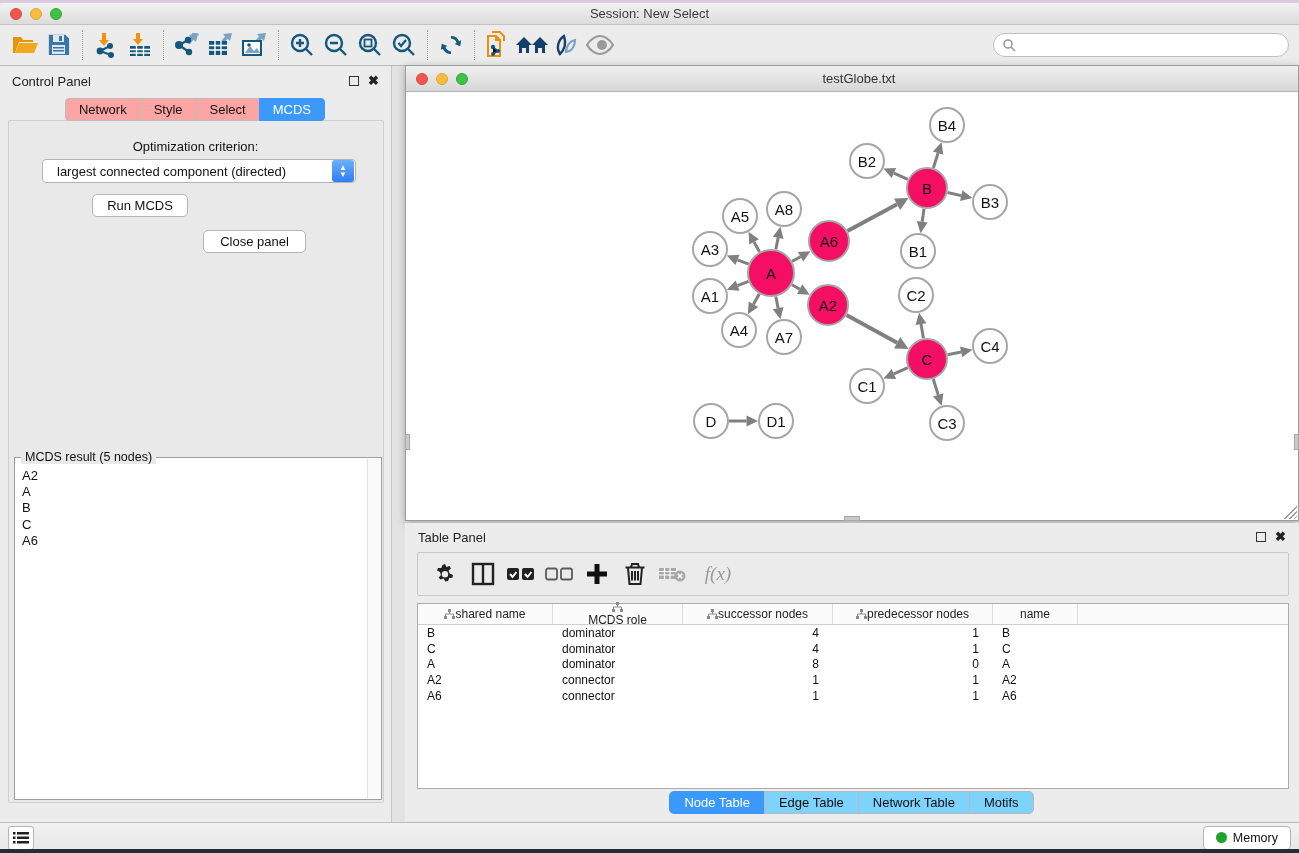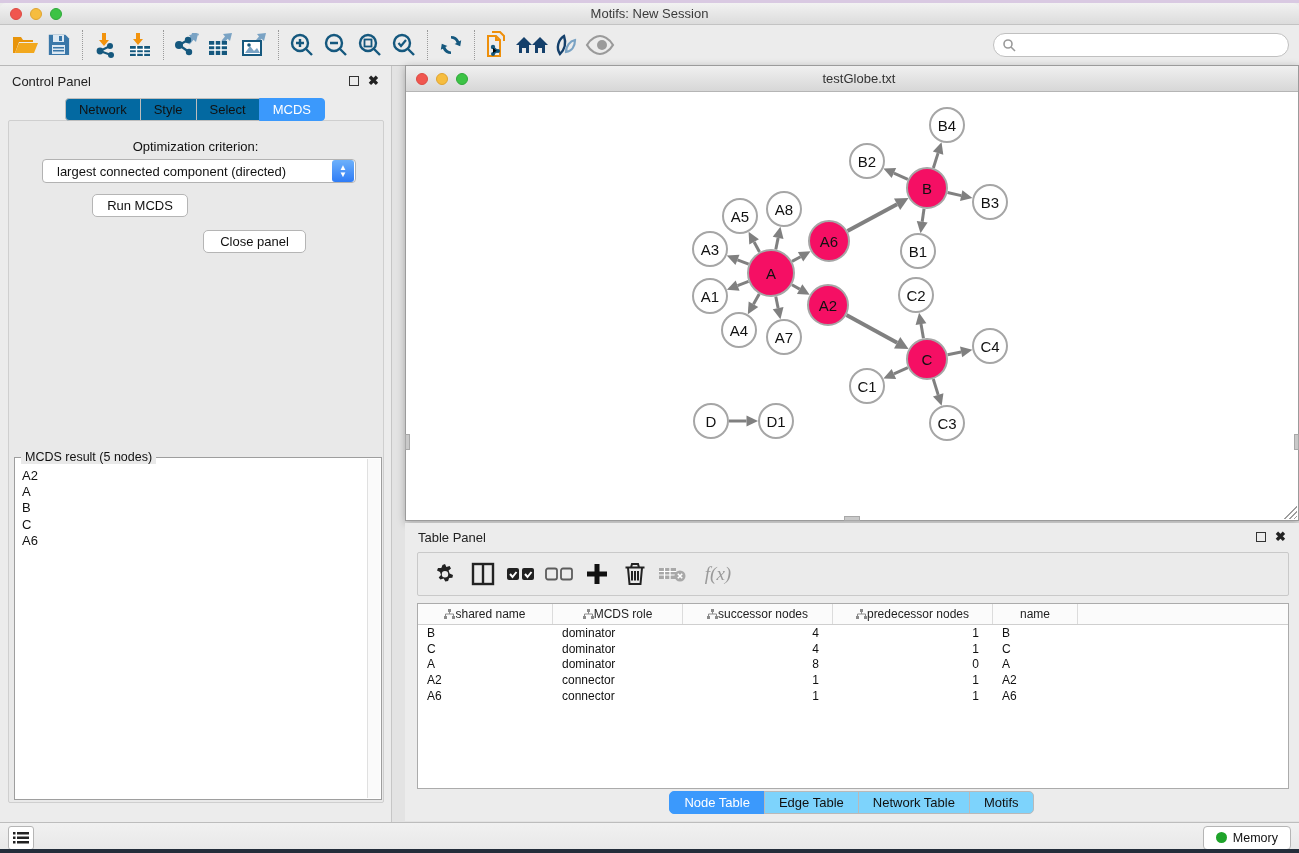--- a/index.html
+++ b/index.html
@@ -47,21 +47,21 @@
   #cp-header .panel-title { font-size:13px; color:#222; }
   .panel-icons { margin-left:auto; display:flex; gap:9px; align-items:center; }
   .float-icon { width:10px; height:10px; border:1.5px solid #333; display:inline-block; }
   .close-icon { font-size:13px; font-weight:bold; color:#222; line-height:10px; }
 
   #cp-box { position:absolute; left:8px; top:54px; width:376px; height:683px;
     background:#e9e9e9; border:1px solid #cfcfcf; border-radius:2px; }
 
   #cp-tabs { position:absolute; left:0; top:32px; width:100%; display:flex;
     justify-content:center; z-index:2; }
-  .cp-tab { font-size:13px; color:#111; background:#0369a1; border:1px solid #bdbdbd;
+  .cp-tab { font-size:13px; color:#111; background:#fca5a5; border:1px solid #bdbdbd;
     padding:3px 13px; margin-left:-1px; }
   .cp-tab:first-child { border-radius:4px 0 0 4px; }
   .cp-tab:last-child { border-radius:0 4px 4px 0; }
   .cp-tab.active { background:#3b99fc; color:#fff; border-color:#3b99fc; }
 
   #opt-label { position:absolute; left:0; top:73px; width:100%; text-align:center;
     font-size:13px; color:#111; }
   #criterion-select { position:absolute; left:42px; top:93px; width:314px; height:24px;
     background:#fff; border:1px solid #b2b2b2; border-radius:4px;
     display:flex; align-items:center; font-size:13px; color:#111; }
@@ -150,21 +150,21 @@
 <body>
 
 <div id="desktop-top" class="abs"></div>
 
 <div id="app" class="abs">
 
   <div id="titlebar">
     <span class="tl red"></span>
     <span class="tl yellow"></span>
     <span class="tl green"></span>
-    <span class="title">Motifs: New Session</span>
+    <span class="title">Session: New Select</span>
   </div>
 
   <div id="toolbar">
     <span style="width:8px"></span>
     <span class="tb-btn">
       <svg width="27" height="22" viewBox="0 0 27 22">
           <path fill="#e8940a" d="M1 3h8l2 3h10v2H7L3 19H1z"></path>
           <path fill="#f2a81d" d="M7 9h19l-4 10H3z"></path>
         </svg>
     </span>
@@ -554,21 +554,21 @@
                   <rect x="0" y="7" width="3" height="3"></rect>
                   <rect x="8" y="7" width="3" height="3"></rect>
                 </g>
                 <g stroke="#8a8a8a" stroke-width="1">
                   <path d="M5.5 3v2M1.5 7V5h8v2" fill="none"></path>
                 </g>
               </svg>
             </span>
             <span>shared name</span>
           </div>
-          <div class="nt-hcell" style="width: 130px;">
+          <div class="nt-hcell" style="width: 130px; flex-direction: column;">
             <span>
               <svg width="11" height="11" viewBox="0 0 11 11">
                 <g fill="#8a8a8a">
                   <rect x="4" y="0" width="3" height="3"></rect>
                   <rect x="0" y="7" width="3" height="3"></rect>
                   <rect x="8" y="7" width="3" height="3"></rect>
                 </g>
                 <g stroke="#8a8a8a" stroke-width="1">
                   <path d="M5.5 3v2M1.5 7V5h8v2" fill="none"></path>
                 </g>

